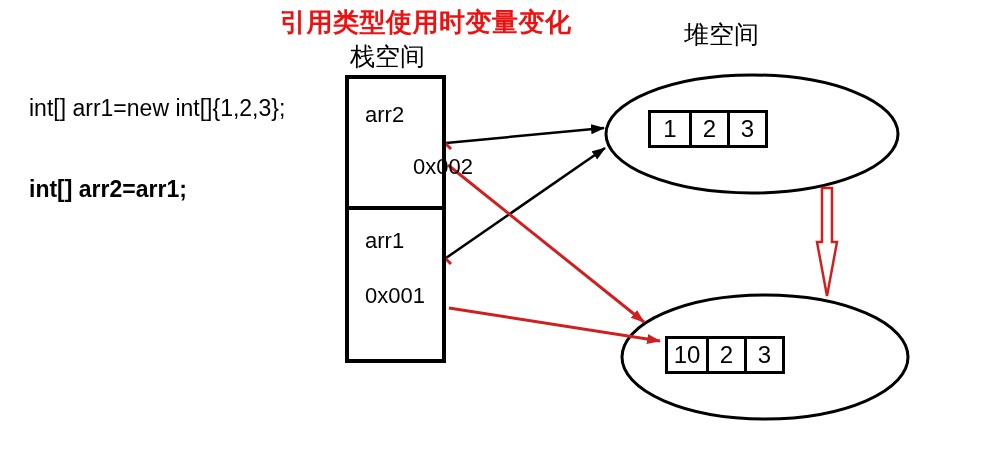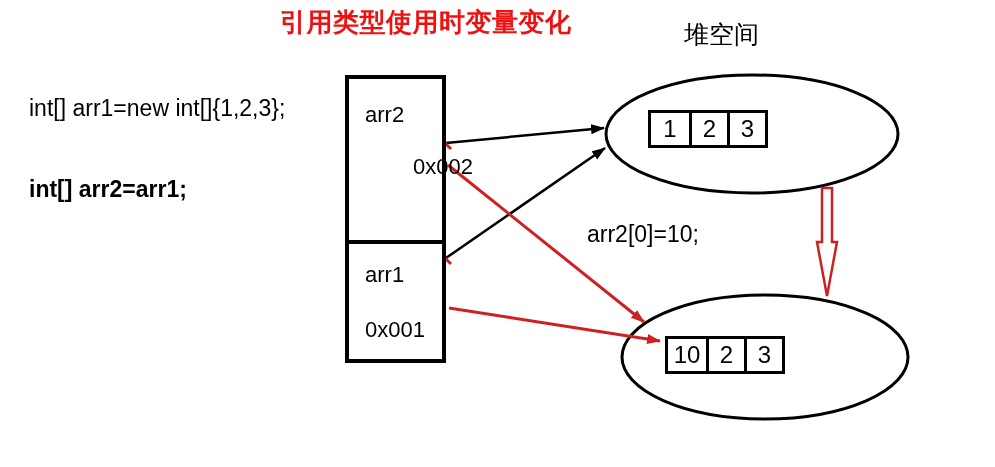--- a/index.html
+++ b/index.html
@@ -38,21 +38,21 @@
   .code2{left:29px;top:176px;font-weight:bold;}
   .assignment{left:587px;top:221px;font-size:23px;}
 
   .stack-box{
     position:absolute;left:345px;top:75px;
     width:101px;height:288px;
     border:4px solid var(--ink);
     background:var(--paper);
   }
   .stack-box .slot{position:relative;}
-  .slot-top{height:165px;border-bottom:4px solid var(--ink);}
+  .slot-top{height:131px;border-bottom:4px solid var(--ink);}
   .slot-bottom{height:115px;}
   .slot-text{position:absolute;left:16px;font-size:22px;line-height:24px;}
   .name-1{top:24px;}
   .addr-1{top:76px;margin-left:48px;}
   .name-2{top:19px;}
   .addr-2{top:74px;}
 
   .heap-array{
     position:absolute;display:flex;
     border:3px solid var(--ink);
@@ -98,25 +98,25 @@
     <line x1="449" y1="308" x2="660" y2="341" class="stroke-red" stroke-width="3" marker-end="url(#ah-red)"></line>
 
     <line x1="441" y1="139" x2="451" y2="149" class="stroke-red" stroke-width="3"></line>
     <line x1="441" y1="254" x2="451" y2="264" class="stroke-red" stroke-width="3"></line>
 
     <polygon class="hollow-arrow" stroke-width="2.5" points="822,188 832,188 832,242 837,242 827,296 817,242 822,242"></polygon>
   </svg>
 
   <div class="abs title">引用类型使用时变量变化</div>
 
+  <div class="abs zone-label stack-label">栈空间</div>
   <div class="abs zone-label heap-label">堆空间</div>
 
   <div class="abs code-line code1">int[] arr1=new int[]{1,2,3};</div>
   <div class="abs code-line code2">int[] arr2=arr1;</div>
-  <div class="abs assignment">arr2[0]=10;</div>
 
   <div class="stack-box">
     <div class="slot slot-top">
       <span class="slot-text name-1">arr2</span>
       <span class="slot-text addr-1">0x002</span>
     </div>
     <div class="slot slot-bottom">
       <span class="slot-text name-2">arr1</span>
       <span class="slot-text addr-2">0x001</span>
     </div>

